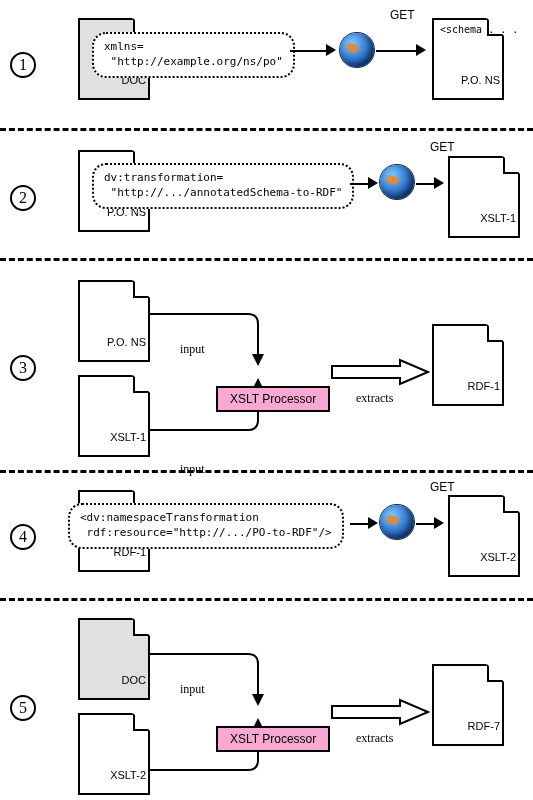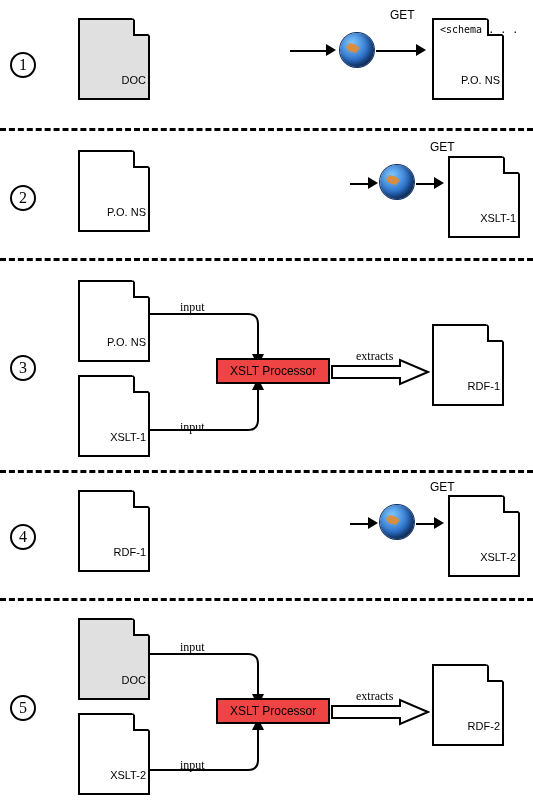--- a/index.html
+++ b/index.html
@@ -125,33 +125,35 @@
     position: absolute;
     width: 0; height: 0;
     border-left: 10px solid #000;
     border-top: 6px solid transparent;
     border-bottom: 6px solid transparent;
   }
   
   .proc {
     position: absolute;
     border: 2px solid #000;
-    background: #ef4444;
+    background: #f9a8d4;
     font-family: sans-serif;
     font-size: 12px;
     display: flex;
     align-items: center;
     justify-content: center;
     white-space: nowrap;
     padding: 4px 12px;
+    margin-top: 28px;
   }
   .small-label {
     position: absolute;
     font-family: serif;
     font-size: 12px;
+    margin-top: 42px;
   }
   
   .wide-arrow {
     position: absolute;
   }
   
 </style>
 </head>
 <body>
 
@@ -163,20 +165,22 @@
   <div class="sep" style="top:598px"></div>
 
   <div class="step-num" style="left:10px;top:52px">
     <span>1</span>
   </div>
   <div class="doc gray" style="left:78px;top:18px">
     <div class="body"></div>
       <div class="ear"></div>
     <div class="label">DOC</div>
   </div>
+  <div class="bubble" style="left:92px;top:32px">xmlns=
+ "http://example.org/ns/po"</div>
   <div class="get-label" style="left:348px;top:8px">GET</div>
   <div class="arrow-line" style="left:290px;top:50px;width:38px"></div>
   <div class="arrow-head-r" style="left:326px;top:44px"></div>
   <div class="globe" style="left:340px;top:33px"></div>
   <div class="arrow-line" style="left:376px;top:50px;width:42px"></div>
   <div class="arrow-head-r" style="left:416px;top:44px"></div>
   <div class="doc white" style="left:432px;top:18px">
     <div class="body"></div>
       <div class="ear"></div>
     <div class="label tl">&lt;schema
@@ -185,20 +189,22 @@
   </div>
 
   <div class="step-num" style="left:10px;top:185px">
     <span>2</span>
   </div>
   <div class="doc white" style="left:78px;top:150px">
     <div class="body"></div>
       <div class="ear"></div>
     <div class="label">P.O. NS</div>
   </div>
+  <div class="bubble" style="left:92px;top:163px">dv:transformation=
+ "http://.../annotatedSchema-to-RDF"</div>
   <div class="get-label" style="left:388px;top:140px">GET</div>
 
   <div class="arrow-line" style="left:350px;top:183px;width:20px"></div>
   <div class="arrow-head-r" style="left:368px;top:177px"></div>
   <div class="globe" style="left:380px;top:165px"></div>
   <div class="arrow-line" style="left:416px;top:183px;width:20px"></div>
   <div class="arrow-head-r" style="left:434px;top:177px"></div>
   <div class="doc white" style="left:448px;top:156px">
     <div class="body"></div>
       <div class="ear"></div>
@@ -242,20 +248,22 @@
   </div>
 
   <div class="step-num" style="left:10px;top:524px">
     <span>4</span>
   </div>
   <div class="doc white" style="left:78px;top:490px">
     <div class="body"></div>
       <div class="ear"></div>
     <div class="label">RDF-1</div>
   </div>
+  <div class="bubble" style="left:68px;top:503px">&lt;dv:namespaceTransformation
+ rdf:resource="http://.../PO-to-RDF"/&gt;</div>
   <div class="get-label" style="left:388px;top:480px">GET</div>
   <div class="arrow-line" style="left:350px;top:523px;width:20px"></div>
   <div class="arrow-head-r" style="left:368px;top:517px"></div>
   <div class="globe" style="left:380px;top:505px"></div>
   <div class="arrow-line" style="left:416px;top:523px;width:20px"></div>
   <div class="arrow-head-r" style="left:434px;top:517px"></div>
   <div class="doc white" style="left:448px;top:495px">
     <div class="body"></div>
       <div class="ear"></div>
     <div class="label">XSLT-2</div>
@@ -285,16 +293,16 @@
     <polygon points="104,18 116,18 110,6" fill="#000"></polygon>
   </svg>
   <div class="proc" style="left:216px;top:698px">XSLT Processor</div>
   <div class="small-label" style="left:356px;top:689px">extracts</div>
   <svg class="wide-arrow" style="left:330px;top:698px;width:100px;height:28px">
     <polygon points="2,8 70,8 70,2 98,14 70,26 70,20 2,20" fill="#fff" stroke="#000" stroke-width="2"></polygon>
   </svg>
   <div class="doc white" style="left:432px;top:664px">
     <div class="body"></div>
       <div class="ear"></div>
-    <div class="label">RDF-2</div>
+    <div class="label">RDF-7</div>
   </div>
 
 </div>
 
 </body></html>

